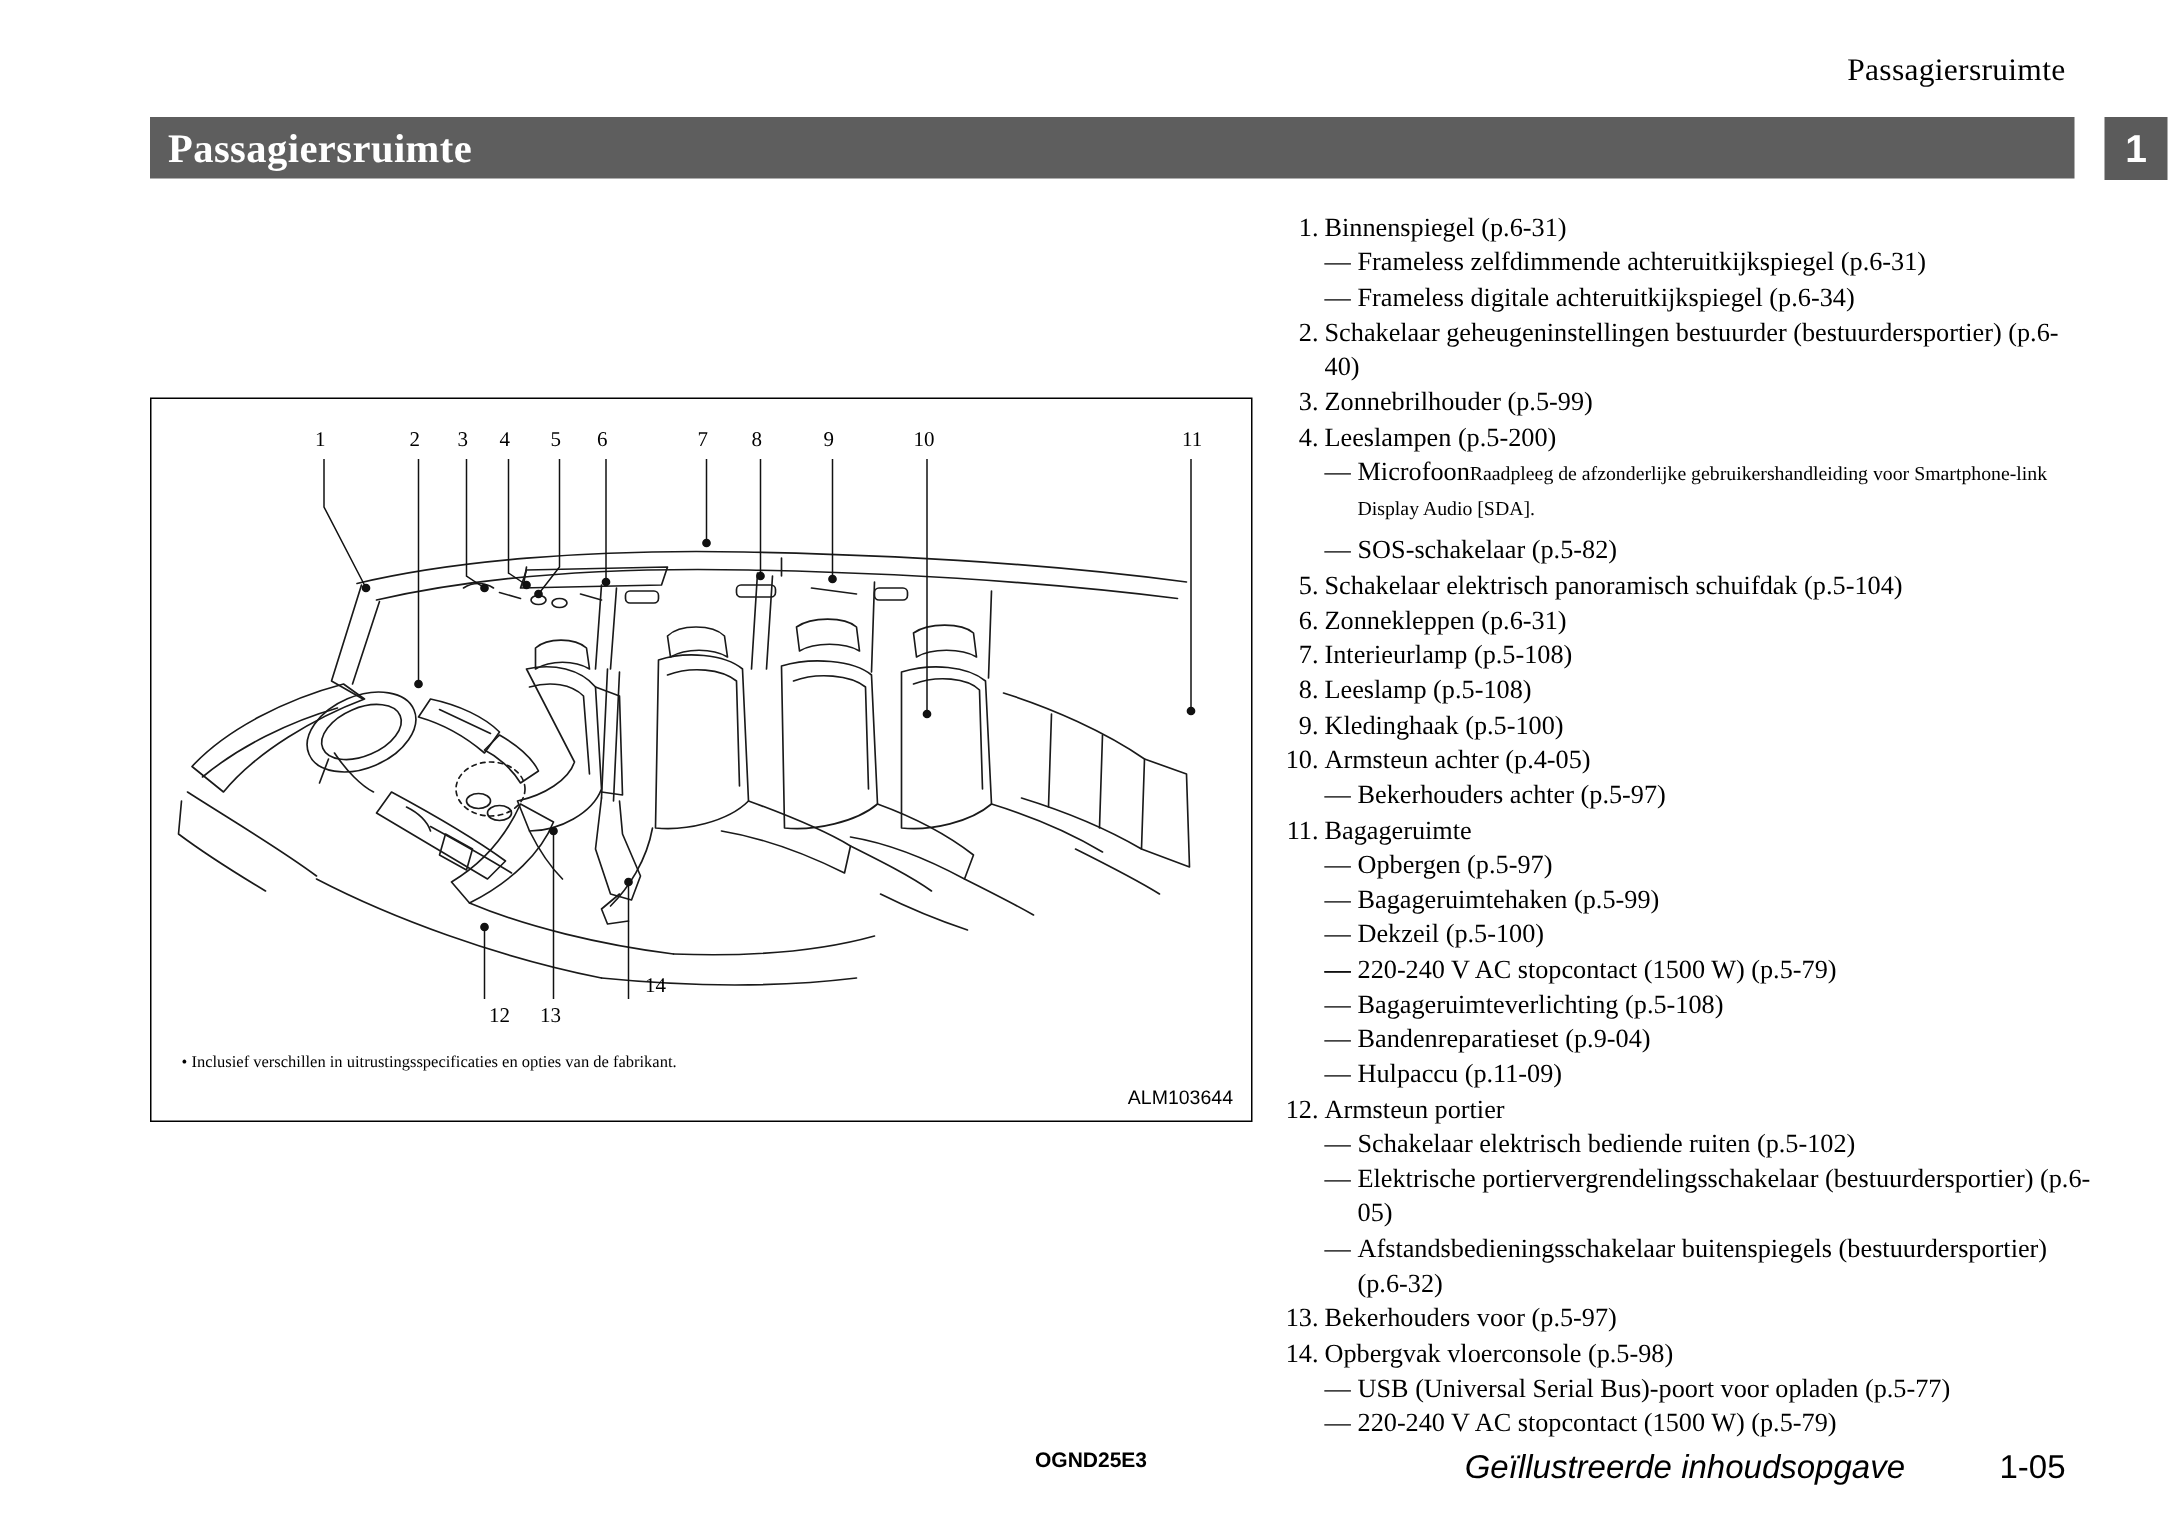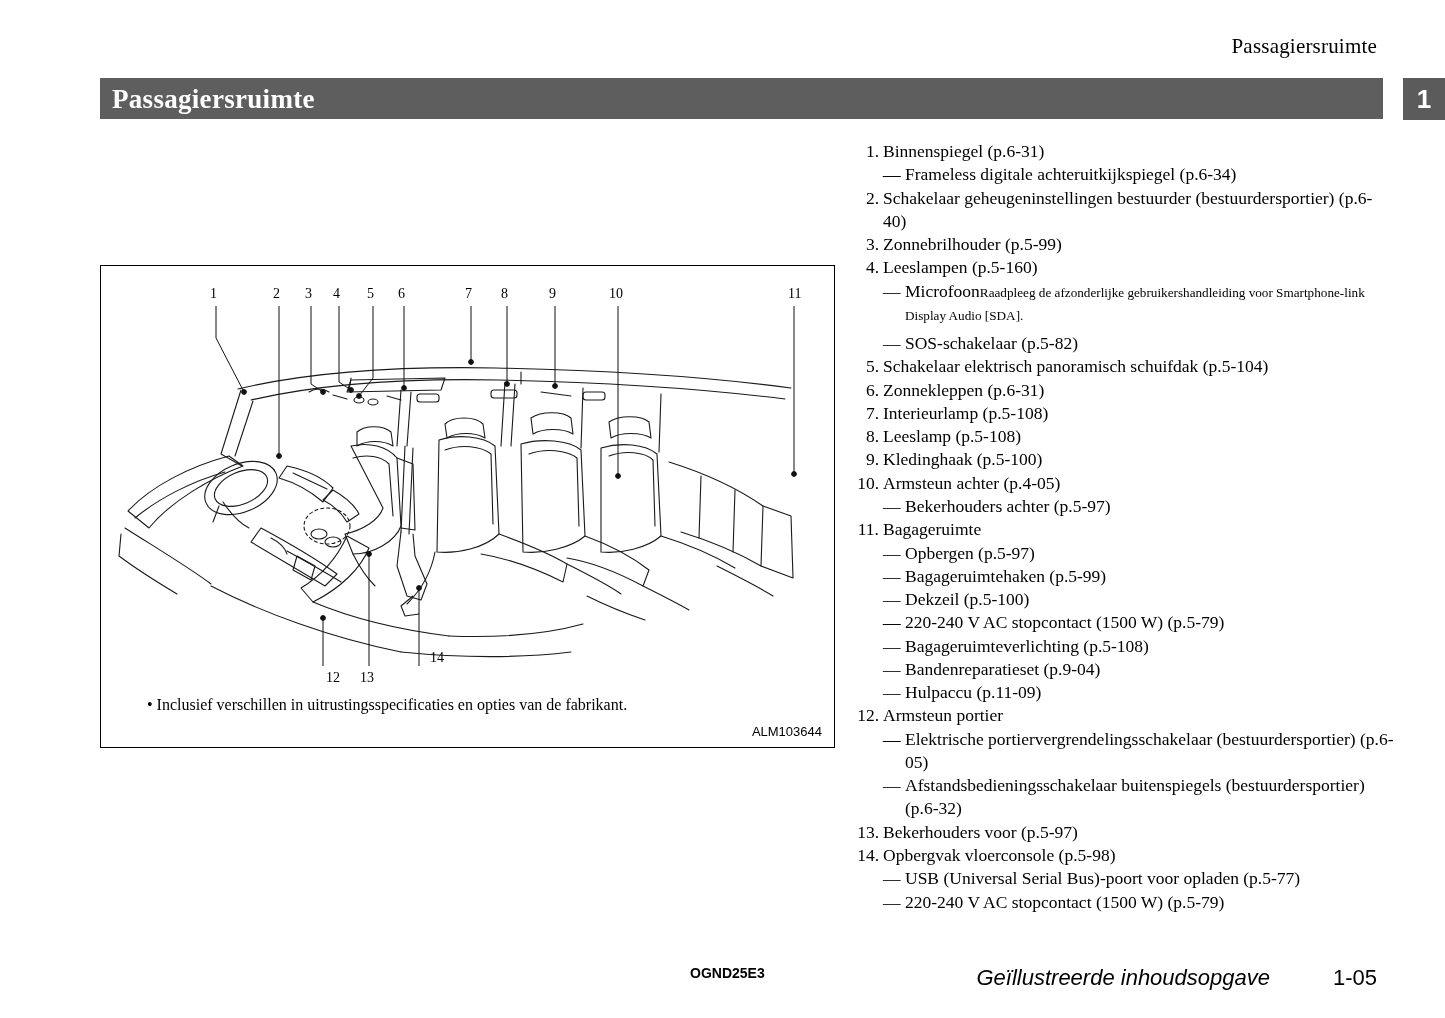--- a/index.html
+++ b/index.html
@@ -67,22 +67,21 @@
     top: 265px;
     width: 735px;
     height: 483px;
     border: 1px solid #000000;
     box-sizing: border-box;
   }
   .fig-note {
     position: absolute;
     left: 20px;
     bottom: 33px;
-    font-size: 16px;
-    margin-left: 26px;
+    font-size: 11px;
   }
   .fig-code {
     position: absolute;
     right: 12px;
     bottom: 8px;
     font-size: 13px;
     font-family: "Liberation Sans", sans-serif;
   }
   .callout {
     position: absolute;
@@ -331,37 +330,37 @@
 
     <div class="fig-note">• Inclusief verschillen in uitrustingsspecificaties en opties van de fabrikant.</div>
     <div class="fig-code">ALM103644</div>
   </div>
 
   <div class="list-col">
 
     <div class="item">
       <span class="num">1.</span>
       <span>Binnenspiegel (p.6-31)</span>
-      <div class="sub"><span class="dash">—</span></div>
+      <div class="sub"><span class="dash">—</span><span class="txt">Frameless zelfdimmende achteruitkijkspiegel (p.6-31)</span></div>
       <div class="sub"><span class="dash">—</span><span class="txt">Frameless digitale achteruitkijkspiegel (p.6-34)</span></div>
     </div>
 
     <div class="item">
       <span class="num">2.</span>
       <span>Schakelaar geheugeninstellingen bestuurder (bestuurdersportier) (p.6-40)</span>
     </div>
 
     <div class="item">
       <span class="num">3.</span>
       <span>Zonnebrilhouder (p.5-99)</span>
     </div>
 
     <div class="item">
       <span class="num">4.</span>
-      <span>Leeslampen (p.5-160)</span>
+      <span>Leeslampen (p.5-200)</span>
       <div class="sub">
         <span class="dash">—</span><span class="txt">Microfoon</span><span class="small-note">Raadpleeg de afzonderlijke gebruikershandleiding voor Smartphone-link Display Audio [SDA].</span>
       </div>
       <div class="sub" style="margin-top:6px;"><span class="dash">—</span><span class="txt">SOS-schakelaar (p.5-82)</span></div>
     </div>
 
     <div class="item">
       <span class="num">5.</span>
       <span>Schakelaar elektrisch panoramisch schuifdak (p.5-104)</span>
     </div>
@@ -401,21 +400,21 @@
       <div class="sub"><span class="dash">—</span></div>
       <div class="sub"><span class="dash">—</span><span class="txt">220-240 V AC stopcontact (1500 W) (p.5-79)</span></div>
       <div class="sub"><span class="dash">—</span><span class="txt">Bagageruimteverlichting (p.5-108)</span></div>
       <div class="sub"><span class="dash">—</span><span class="txt">Bandenreparatieset (p.9-04)</span></div>
       <div class="sub"><span class="dash">—</span><span class="txt">Hulpaccu (p.11-09)</span></div>
     </div>
 
     <div class="item">
       <span class="num">12.</span>
       <span>Armsteun portier</span>
-      <div class="sub"><span class="dash">—</span></div>
+      <div class="sub"><span class="dash">—</span><span class="txt">Schakelaar elektrisch bediende ruiten (p.5-102)</span></div>
       <div class="sub"><span class="dash">—</span><span class="txt">Elektrische portiervergrendelingsschakelaar (bestuurdersportier) (p.6-05)</span></div>
       <div class="sub"><span class="dash">—</span><span class="txt">Afstandsbedieningsschakelaar buitenspiegels (bestuurdersportier) (p.6-32)</span></div>
     </div>
 
     <div class="item">
       <span class="num">13.</span>
       <span>Bekerhouders voor (p.5-97)</span>
     </div>
 
     <div class="item">

